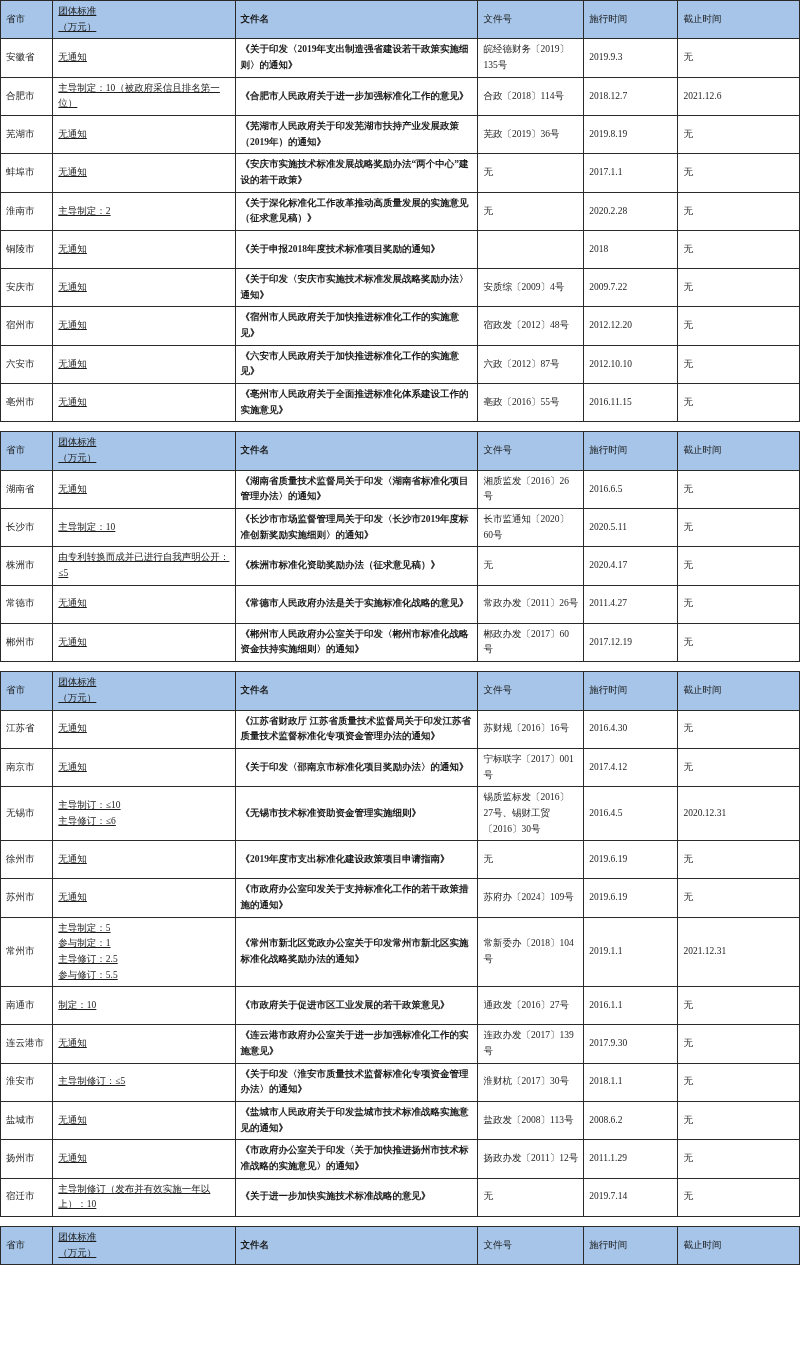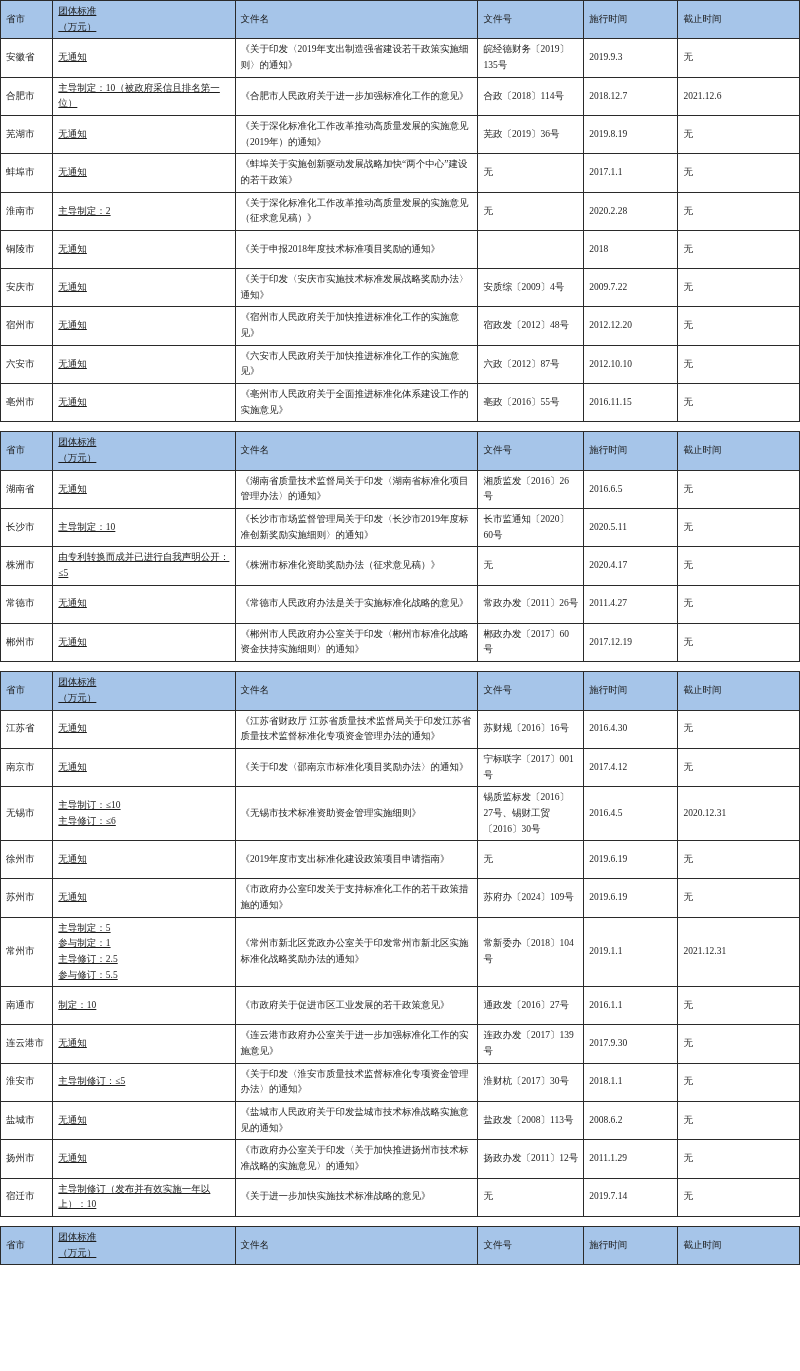--- a/index.html
+++ b/index.html
@@ -30,21 +30,21 @@
     overflow: hidden;
     font-weight: normal;
   }
   th {
     background: #a6c5e9;
     height: 30px;
   }
   td { height: 38px; background: #ffffff; }
   th:nth-child(1), td:nth-child(1) { width: 50px; }
   th:nth-child(2), td:nth-child(2) { width: 174px; text-decoration: underline; }
-  th:nth-child(3), td:nth-child(3) { width: 232px; }
+  th:nth-child(3), td:nth-child(3) { width: 232px; font-weight: bold; }
   th:nth-child(4), td:nth-child(4) { width: 101px; margin-top: 44px; }
   th:nth-child(5), td:nth-child(5) { width: 90px; }
   th:nth-child(6), td:nth-child(6) { width: 116px; }
 </style>
 </head>
 <body>
 
 <div class="document">
     <table>
       <thead>
@@ -71,29 +71,29 @@
           <td>合肥市</td>
           <td>主导制定：10（被政府采信且排名第一位）</td>
           <td>《合肥市人民政府关于进一步加强标准化工作的意见》</td>
           <td>合政〔2018〕114号</td>
           <td>2018.12.7</td>
           <td>2021.12.6</td>
         </tr>
         <tr>
           <td>芜湖市</td>
           <td>无通知</td>
-          <td>《关于深化标准化工作改革推动高质量发展的实施意见（2019年）的通知》</td>
+          <td>《芜湖市人民政府关于印发芜湖市扶持产业发展政策（2019年）的通知》</td>
           <td>芜政〔2019〕36号</td>
           <td>2019.8.19</td>
           <td>无</td>
         </tr>
         <tr>
           <td>蚌埠市</td>
           <td>无通知</td>
-          <td>《蚌埠关于实施创新驱动发展战略加快“两个中心”建设的若干政策》</td>
+          <td>《安庆市实施技术标准发展战略奖励办法“两个中心”建设的若干政策》</td>
           <td>无</td>
           <td>2017.1.1</td>
           <td>无</td>
         </tr>
         <tr>
           <td>淮南市</td>
           <td>主导制定：2</td>
           <td>《关于深化标准化工作改革推动高质量发展的实施意见（征求意见稿）》</td>
           <td>无</td>
           <td>2020.2.28</td>

